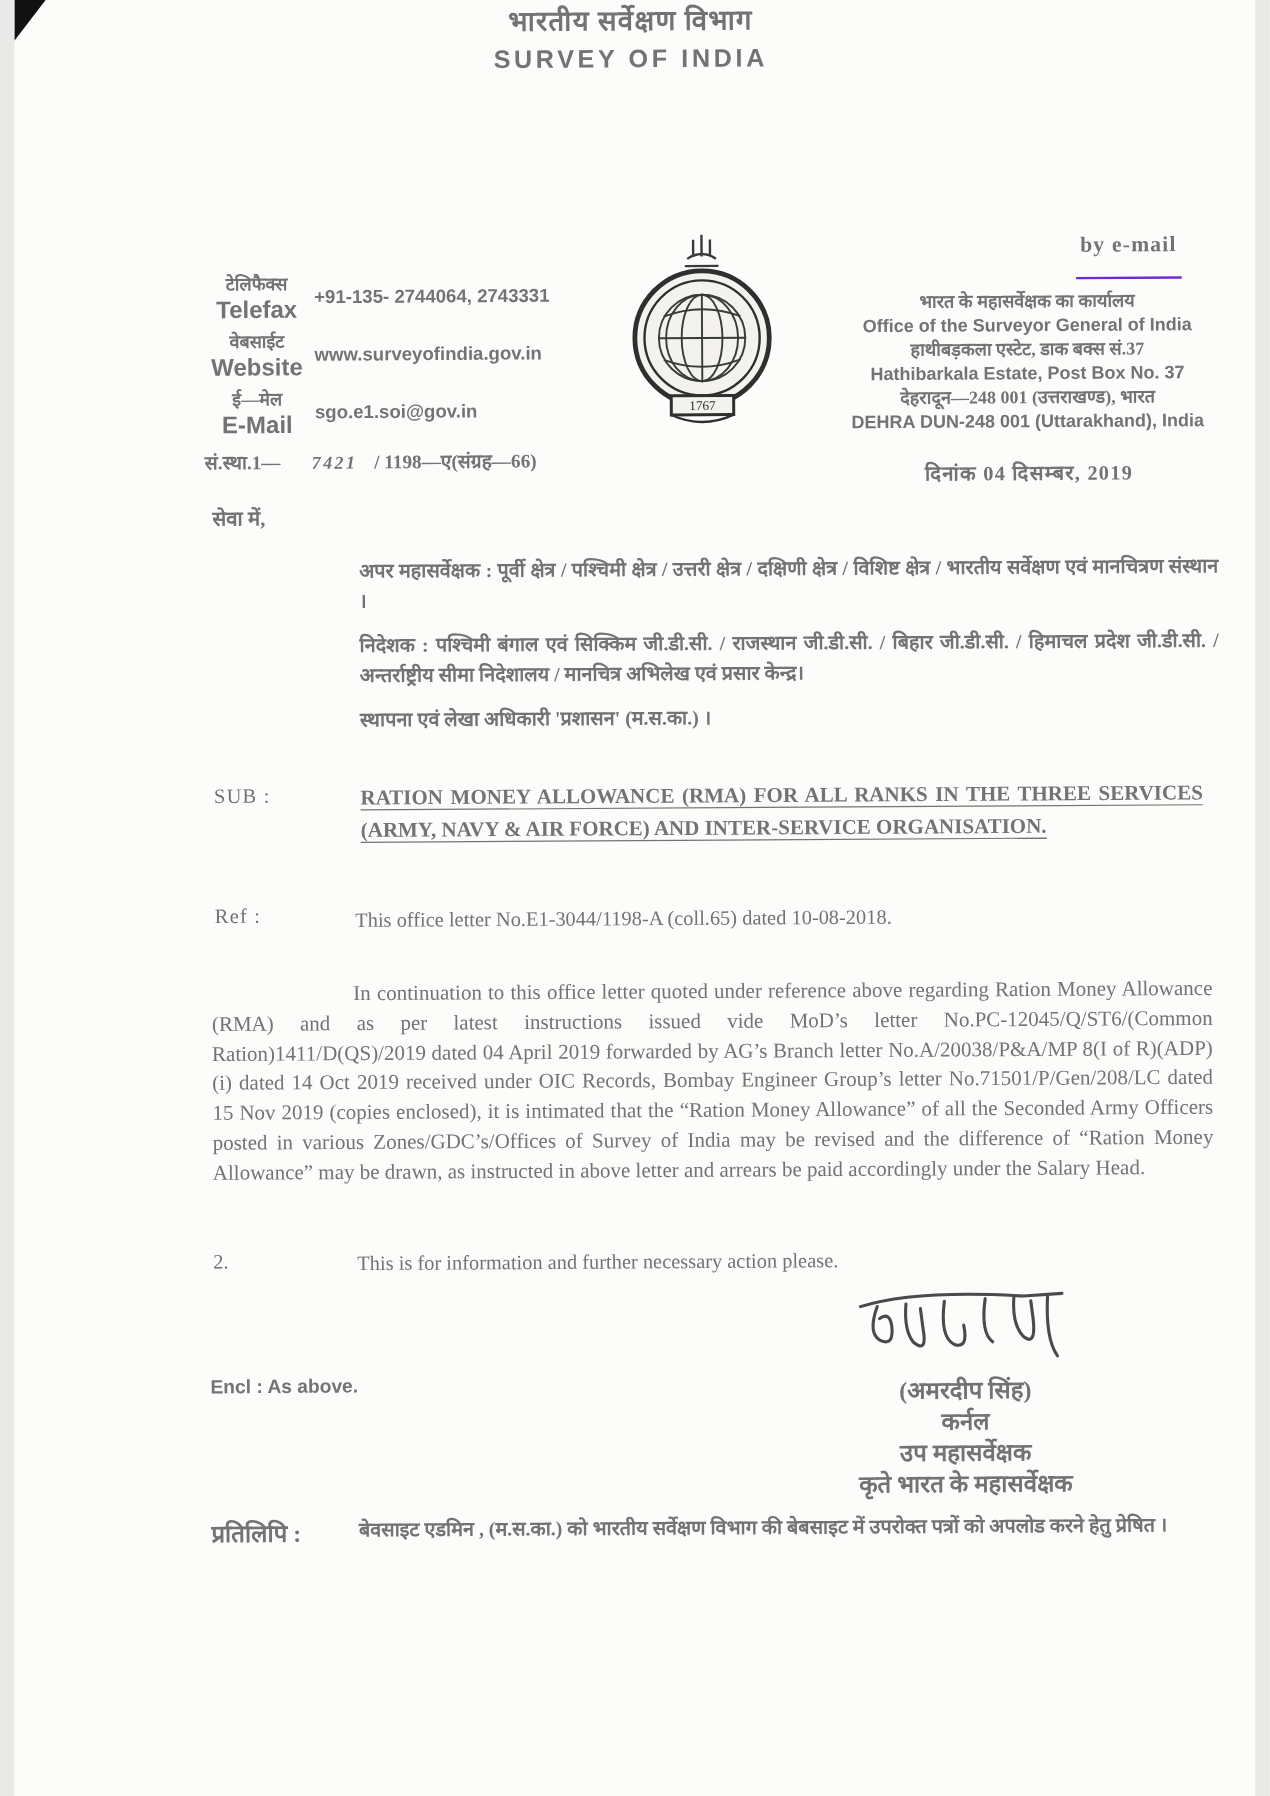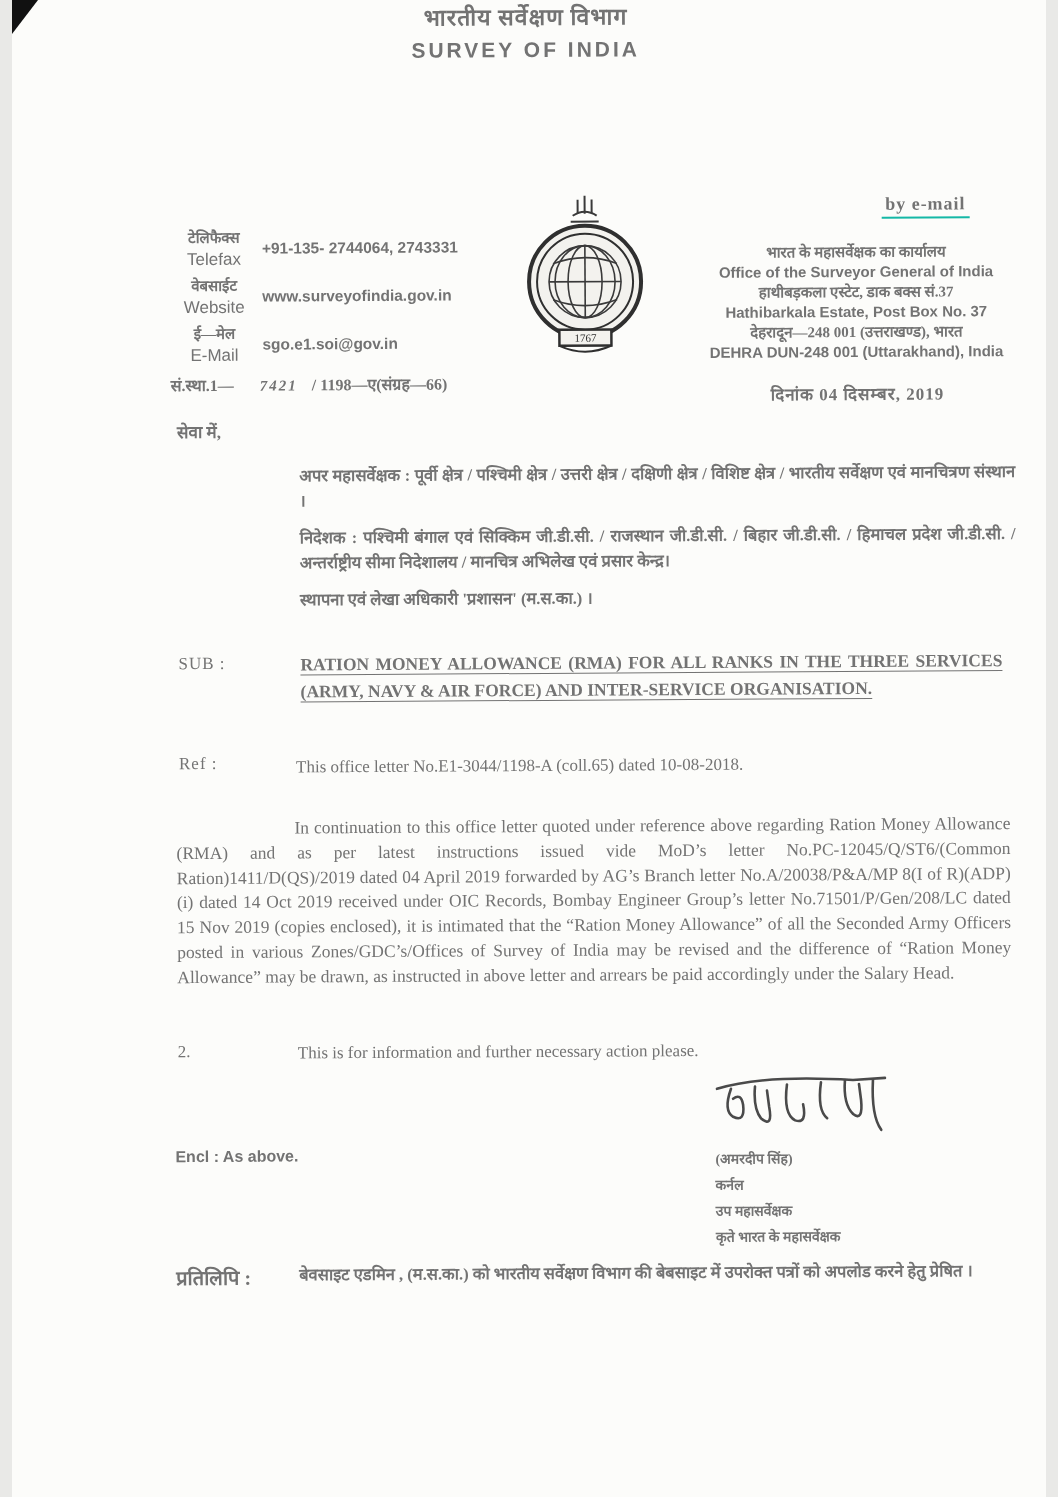--- a/index.html
+++ b/index.html
@@ -13,29 +13,29 @@
   .content { position:absolute; inset:0; transform:rotate(-0.35deg); transform-origin:50% 40%; }
   .corner-artifact {
     position:absolute; left:0; top:0; width:0; height:0;
     border-top:34px solid #111; border-right:26px solid transparent;
   }
   
   .title-block { position:absolute; left:0; right:0; top:128; text-align:center; }
   .title-hi { font-size:23px; font-weight:bold; letter-spacing:1px; }
   .title-en { font-size:21px; font-weight:bold; letter-spacing:3px; margin-top:6px; font-family:"Liberation Sans", sans-serif; }
   .by-email {
-    position:absolute; right:74px; top:196px; font-size:18px; font-weight:bold;
-    border-bottom:2px solid #14b8a6; padding:0 4px 2px 4px; letter-spacing:1px;
+    position:absolute; right:59px; top:196px; font-size:18px; font-weight:bold;
+    border-bottom:2px solid #6d28d9; padding:0 4px 16px 4px; letter-spacing:1px;
   }
   
   .contact { position:absolute; left:160px; top:226px; width:330px; }
   .c-row { display:flex; align-items:center; margin-bottom:6px; }
   .c-labels { width:88px;text-align:center; }
   .c-labels .hi { font-size:15px; font-weight:bold; line-height:21px; }
-  .c-labels .en { font-size:17px; font-weight:normal; line-height:21px; font-family:"Liberation Sans", sans-serif; }
+  .c-labels .en { font-size:20px; font-weight:bold; line-height:21px; font-family:"Liberation Sans", sans-serif; }
   .c-val { font-size:15.5px; font-weight:bold; font-family:"Liberation Sans", sans-serif; padding-left:4px; }
   
   .emblem { position:absolute; left:505px; top:192px; width:140px; height:178px; }
   
   .office { position:absolute; left:672px; top:244px; width:348px; text-align:center; }
   .office div { line-height:20px; }
   .office .hi { font-size:15px; font-weight:bold; }
   .office .en { font-size:15px; font-weight:bold; font-family:"Liberation Sans", sans-serif; }
   .date-line { position:absolute; left:760px; top:384px; font-size:17px; font-weight:bold; letter-spacing:1px; }
   
@@ -58,21 +58,21 @@
   .body-para {
     position:absolute; left:163px; top:814px; width:834px;
     font-size:17.5px; line-height:24.8px; text-align:justify; text-indent:118px;
   }
   .para2-num { position:absolute; left:163px; top:1040px; font-size:17px; }
   .para2-text { position:absolute; left:283px; top:1042px; font-size:17px; }
   
   .sig-scribble { position:absolute; left:688px; top:1072px; width:200px; height:74px; }
   .encl { position:absolute; left:160px; top:1146px; font-size:16px; font-weight:bold; font-family:"Liberation Sans", sans-serif; }
   .sig-block { position:absolute; left:700px; top:1148px; }
-  .sig-block div { font-size:14px; font-weight:bold; line-height:26px; }
+  .sig-block div { font-size:20px; font-weight:bold; line-height:26px;text-align:center; }
   
   .copy-label { position:absolute; left:160px; top:1262px; font-size:20px; font-weight:bold; }
   .copy-text { position:absolute; left:283px; top:1260px; width:714px; font-size:16.5px; font-weight:bold; line-height:27px; text-align:justify; }
 </style>
 </head>
 <body>
 
 <div class="page">
   <div class="corner-artifact"></div>
   <div class="content">

